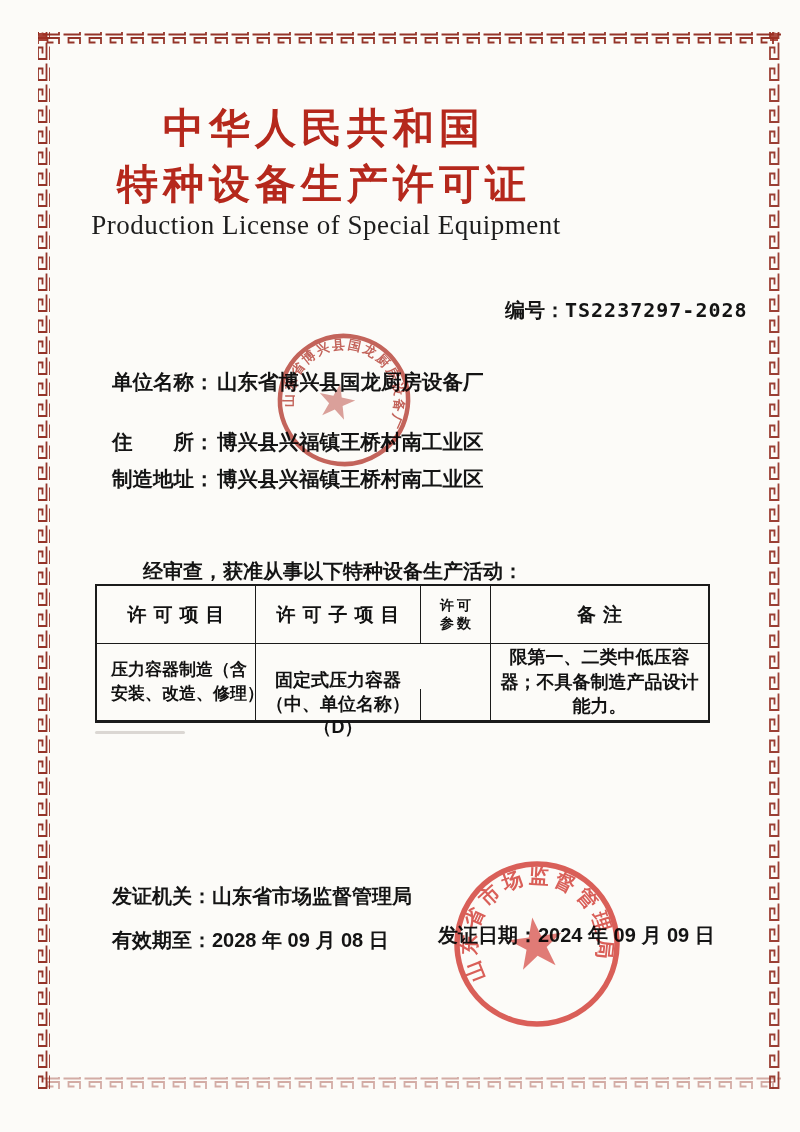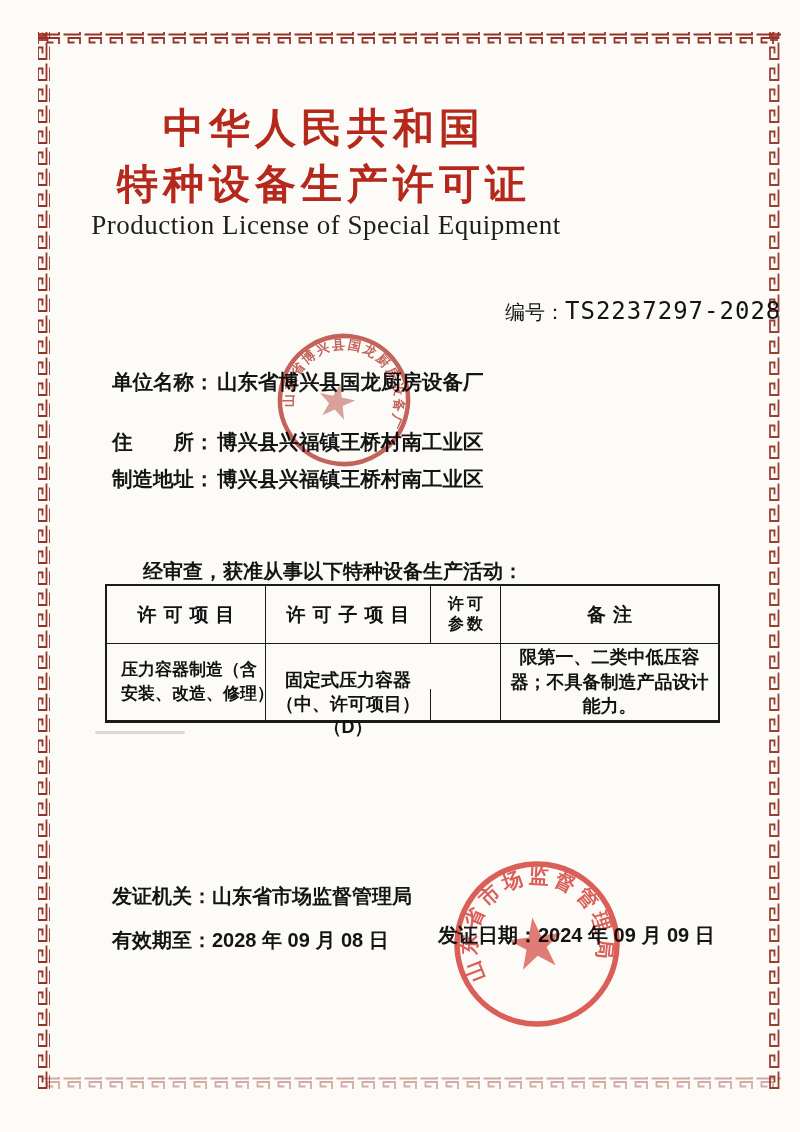--- a/index.html
+++ b/index.html
@@ -17,40 +17,40 @@
     font-size:41px;font-weight:700;letter-spacing:5px;
     color:#b5281c;white-space:nowrap;
   }
   .title-en{
     left:0;width:652px;text-align:center;
     font-family:"Liberation Serif",serif;
     font-size:27px;color:#1d1d1d;letter-spacing:0.5px;white-space:nowrap;
   }
   
   .serial{top:297px;left:505px;display:flex;align-items:baseline;white-space:nowrap;}
-  .serial .lbl{font-size:20px;font-weight:400;}
-  .serial .val{font-family:"DejaVu Sans Mono",monospace;font-size:24px;font-weight:400;letter-spacing:1px;}
+  .serial .lbl{font-size:20px;font-weight:700;}
+  .serial .val{font-family:"DejaVu Sans Mono",monospace;font-size:20px;font-weight:700;letter-spacing:1px;}
   
   .frow{left:112px;display:flex;white-space:nowrap;font-size:20.5px;font-weight:700;font-family:Liberation Serif, serif;}
   .frow .lbl{width:105px;flex:0 0 105px;}
   
   .intro{top:558px;left:143px;font-size:20px;font-weight:700;white-space:nowrap;text-align:center;}
   
   .license-table{
-    top:584px;left:105px;width:611px;
+    top:584px;left:95px;width:611px;
     display:grid;grid-template-columns:159px 165px 70px 217px;grid-template-rows:58px 76px;
     border:2.5px solid #1b1b1b;border-bottom-width:3.5px;background:transparent;
   }
   .cell{box-sizing:border-box;border-right:1.5px solid #1b1b1b;border-bottom:1.5px solid #1b1b1b;
     display:flex;flex-direction:column;justify-content:center;align-items:center;
     font-weight:700;color:#121212;}
   .cell.lastcol{border-right:none;}
   .cell.lastrow{border-bottom:none;}
   .th{font-size:19px;letter-spacing:7px;text-indent:7px;}
-  .th.param{letter-spacing:3px;text-indent:3px;line-height:1.25;font-size:16px;font-family:Liberation Mono, monospace;}
+  .th.param{letter-spacing:3px;text-indent:3px;line-height:1.25;font-size:14px;}
   .td1{font-size:17px;line-height:1.4;align-items:flex-start;padding-left:14px;}
   .td1 div, .td2 div, .td4 div{white-space:nowrap;}
   .td2{font-size:18px;line-height:1.32;margin-top:45px;}
   .td4{font-size:18px;line-height:1.38;}
   .smudge{top:731px;left:95px;width:90px;height:3px;background:#b9b4ad;opacity:.5;border-radius:2px;}
   
   .frow2{display:flex;white-space:nowrap;font-size:20px;font-weight:700;}
   .issuer{top:883px;left:112px;}
   .valid{top:927px;left:112px;}
   .issued{top:922px;left:438px;align-items:center;}
@@ -111,21 +111,21 @@
       <div>参数</div>
     </div>
     <div class="cell th lastcol">备注</div>
 
     <div class="cell td1 lastrow">
       <div>压力容器制造（含</div>
       <div>安装、改造、修理）</div>
     </div>
     <div class="cell td2 lastrow">
       <div>固定式压力容器</div>
-      <div>（中、许可项目）</div>
+      <div>（中、单位名称）</div>
       <div>（D）</div>
     </div>
     <div class="cell lastrow"></div>
     <div class="cell td4 lastcol lastrow">
       <div>限第一、二类中低压容</div>
       <div>器；不具备制造产品设计</div>
       <div>能力。</div>
     </div>
   </div>
   <div class="abs smudge"></div>

